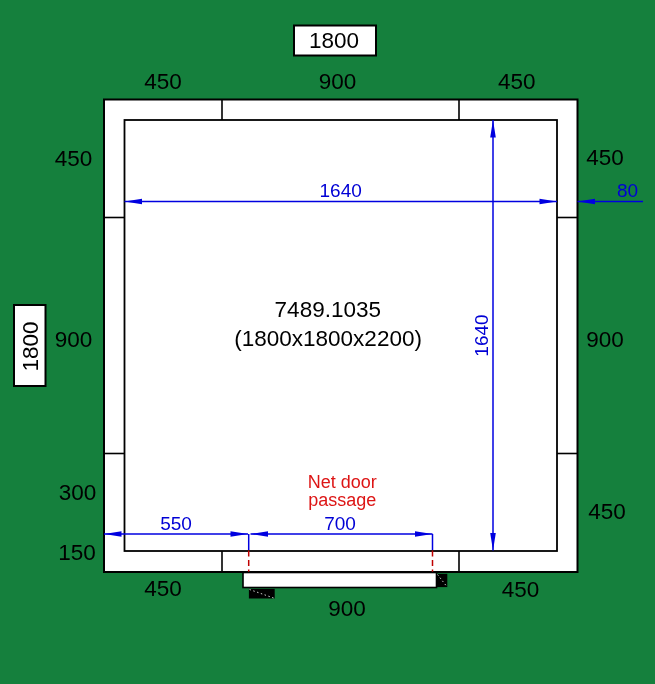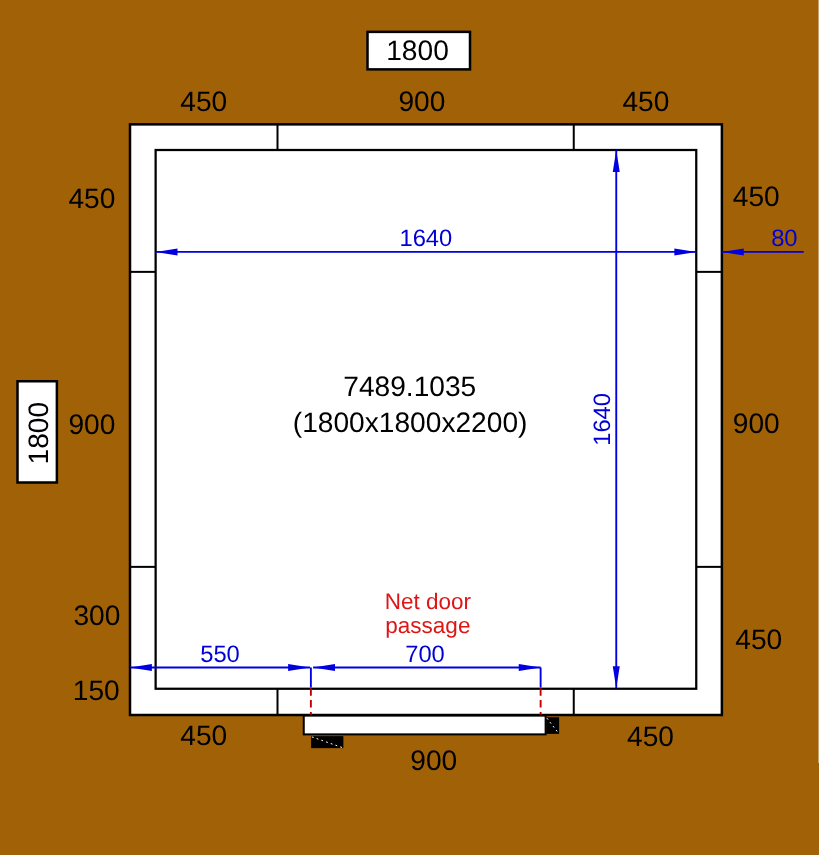--- a/index.html
+++ b/index.html
@@ -1,16 +1,16 @@
 <!DOCTYPE html>
 <html><head>
 <meta charset="utf-8">
 <style>
   html,body{margin:0;padding:0;background:#fff;}
-  .page{position:relative;width:655px;height:684px;background:#a16207;overflow:hidden;}
+  .page{position:relative;width:655px;height:684px;background:#15803d;overflow:hidden;}
   text{font-family:"Liberation Sans",sans-serif;}
   .blk{font-size:22.5px;fill:#000;}
   .blu{font-size:19px;fill:#0000d5;}
   .red{font-size:18px;fill:#dd1515;}
 </style>
 </head>
 <body>
 <div class="page">
 <svg width="655" height="684" viewBox="0 0 655 684" xmlns="http://www.w3.org/2000/svg">
 

